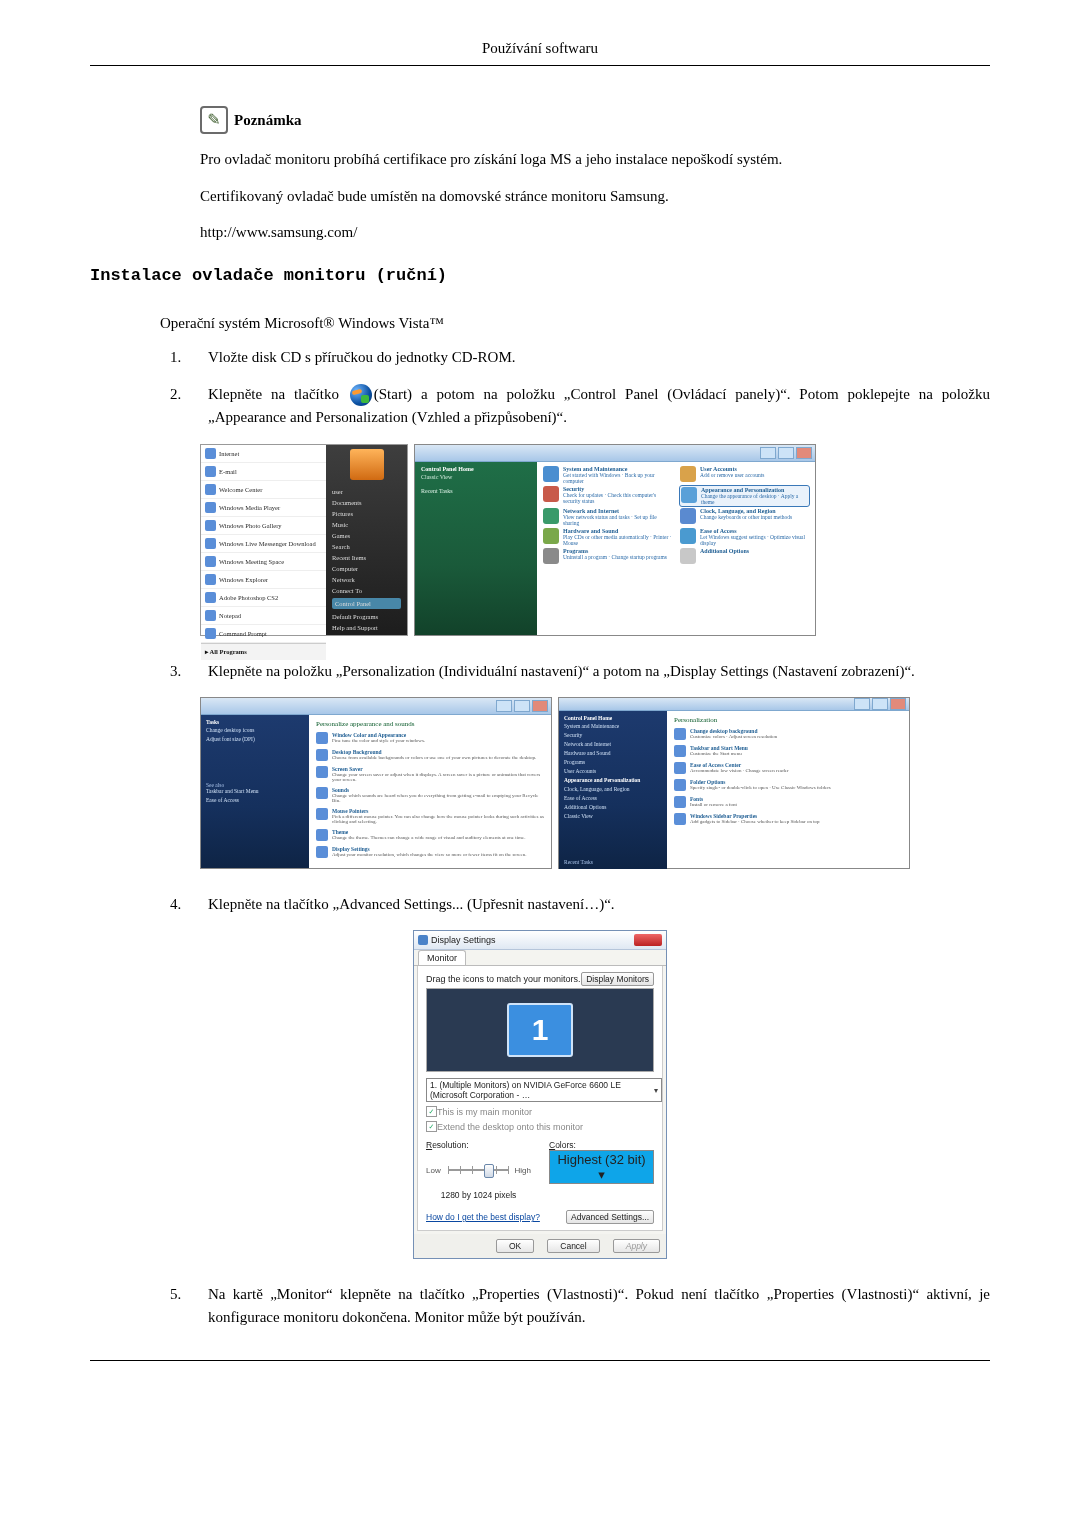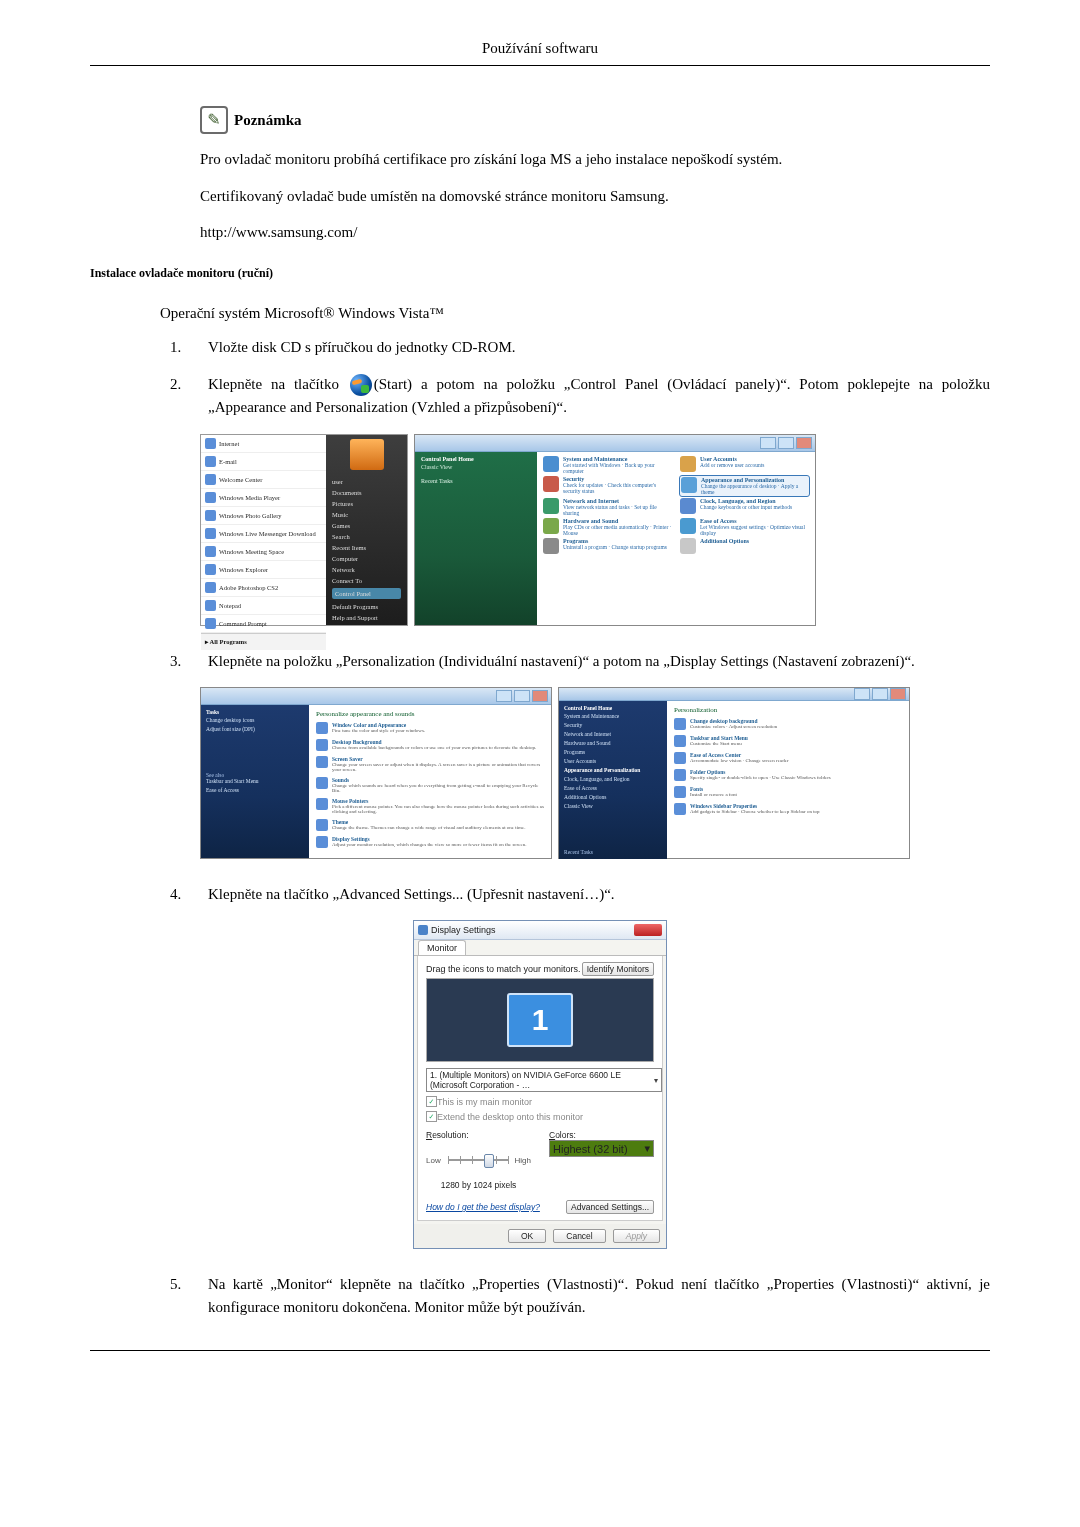--- a/index.html
+++ b/index.html
@@ -50,24 +50,24 @@
   .note-label {
     font-weight: bold;
     font-size: 15px;
   }
   .para-block {
     margin-left: 110px;
     margin-bottom: 14px;
     line-height: 1.5;
   }
   h3.section {
-    font-family: Liberation Serif, serif;
+    font-family: Liberation Mono, monospace;
     font-weight: bold;
-    font-size: 12px;
-    margin: 22px 0 24px 0;
+    font-size: 17px;
+    margin: 22px 0 30px 0;
   }
   .os-line {
     margin-left: 70px;
     margin-bottom: 14px;
   }
   ol.steps {
     list-style: none;
     padding: 0;
     margin: 0 0 0 80px;
   }
@@ -301,24 +301,24 @@
   .shot3 .slider {
     height: 16px; position: relative; margin: 12px 0;
     display:flex; align-items:center; justify-content:space-between;
     font-size: 8px; color:#555;
   }
   .shot3 .slider .track { position:absolute; left:22px; right:22px; top:7px; height:2px; background:#999; }
   .shot3 .slider .ticks { position:absolute; left:22px; right:22px; top:4px; height:8px;
     background: repeating-linear-gradient(to right,#999 0 1px,transparent 1px 12px); }
   .shot3 .slider .thumb { position:absolute; left:55%; top:2px; width:8px; height:12px; background:linear-gradient(#fefefe,#cfd8e5); border:1px solid #6a87aa; border-radius:2px; }
   .shot3 .resval { text-align: center; font-size: 8.5px; }
-  .shot3 .sel { border:1px solid #888; background:#4d7c0f; padding:1px 3px; font-size:11px; display:flex; justify-content:space-between; align-items:center; }
-  .shot3 .link { color:#0a48a1; text-decoration:underline; font-size:8.5px;font-style:italic; }
+  .shot3 .sel { border:1px solid #888; background:#0ea5e9; padding:1px 3px; font-size:13px; display:flex; justify-content:space-between; align-items:center;flex-direction:column; }
+  .shot3 .link { color:#0a48a1; text-decoration:underline; font-size:8.5px; }
   .shot3 .bottom { display:flex; justify-content:space-between; align-items:center; margin-top:10px; }
-  .shot3 .btnrow { display:flex; justify-content:flex-end; gap:7px; padding:5px 6px; background:#f0f0ec; }
+  .shot3 .btnrow { display:flex; justify-content:flex-end; gap:13px; padding:5px 6px; background:#f0f0ec; }
   .shot3 .btn { border:1px solid #999; background:linear-gradient(#fff,#e6e6e6); padding:1px 12px; border-radius:2px; font-size:8.5px; }
   .shot3 .btn.dis { color:#999;font-style:italic; }
 </style>
 </head>
 <body>
 
 <div class="header-title">Používání softwaru</div>
 <hr class="rule">
 
 <div class="note-row">
@@ -670,21 +670,21 @@
         <span>Display Settings</span>
       </div>
     <div class="close"></div>
   </div>
   <div class="tabrow">
     <div class="tab">Monitor</div>
   </div>
   <div class="panel">
     <div class="drag">
       <span>Drag the icons to match your monitors.</span>
-      <span class="idbtn">Identify Monitors</span>
+      <span class="idbtn">Display Monitors</span>
     </div>
     <div class="monbox">
       <div class="mon">1</div>
     </div>
     <div class="combo">
       <span>1. (Multiple Monitors) on NVIDIA GeForce 6600 LE (Microsoft Corporation - …</span>
       <span class="arrow">▾</span>
     </div>
     <div class="chk">
       <span class="box">✓</span>

